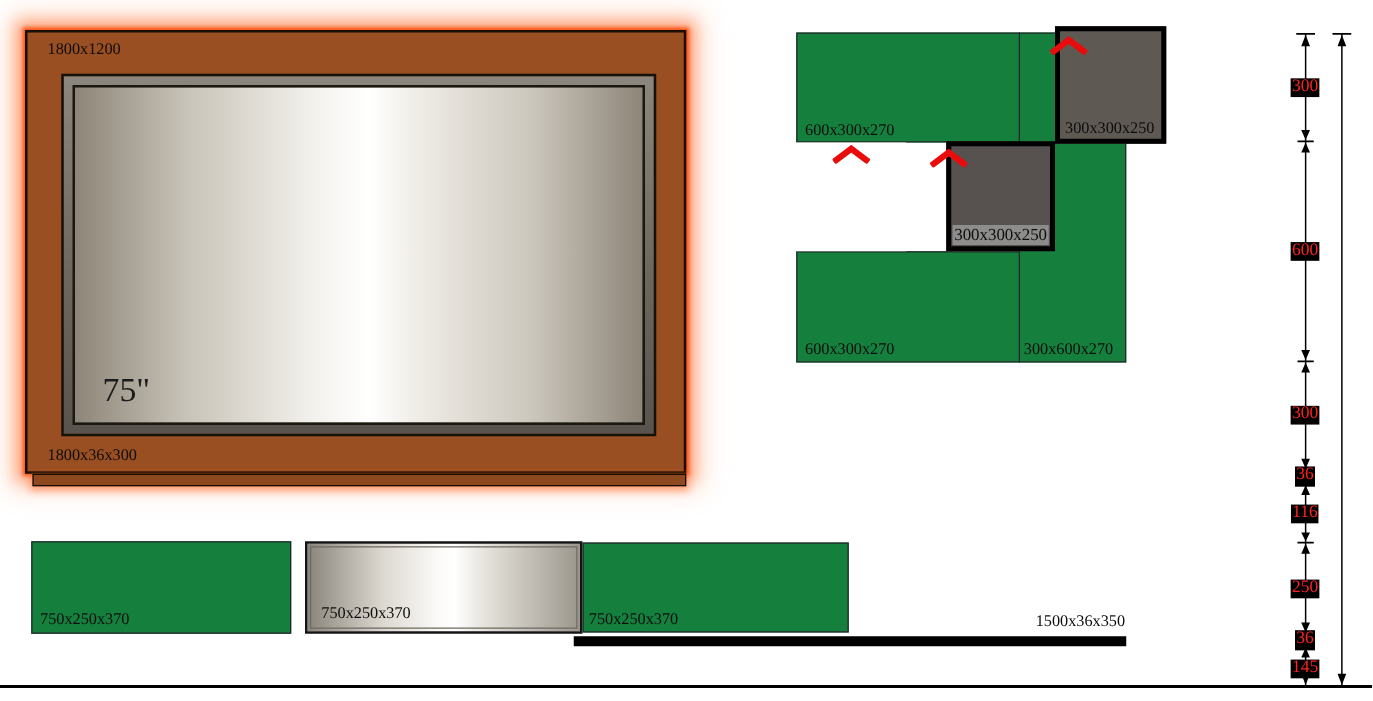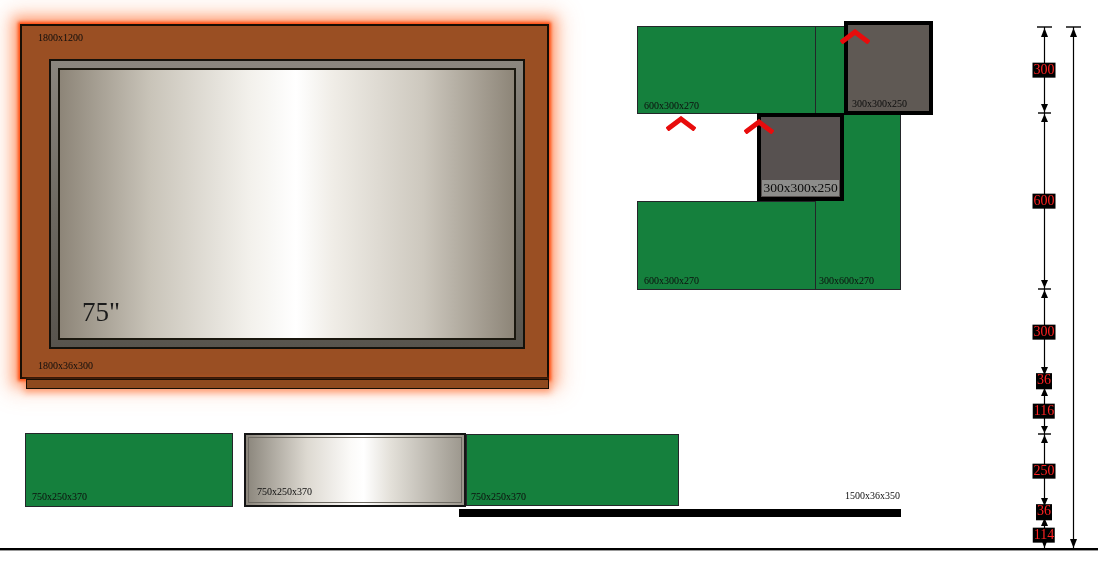--- a/index.html
+++ b/index.html
@@ -1,19 +1,19 @@
 <!DOCTYPE html>
 <html><head>
 <meta charset="utf-8">
 <style>
   html,body{margin:0;padding:0;background:#fff;}
   .stage{position:relative;width:1098px;height:561px;background:#fff;overflow:hidden;
          font-family:"Liberation Serif","DejaVu Serif",serif;color:#111;}
   .stage *{box-sizing:border-box;}
-  .lbl{position:absolute;font-size:10px;line-height:1.1;white-space:nowrap;color:#0d0d0d;}
+  .lbl{position:absolute;font-size:13px;line-height:1.1;white-space:nowrap;color:#0d0d0d;}
 
   
   .main-panel{position:absolute;left:20px;top:24px;width:529px;height:355px;
     background:#9a4f23;border:2px solid #170e04;
     box-shadow:0 0 3px 2px rgba(255,72,10,.95),0 0 12px 7px rgba(255,100,35,.55),0 0 22px 13px rgba(255,130,70,.22);}
   .shelf-strip{position:absolute;left:26px;top:379px;width:523px;height:10px;
     background:#8e491e;border:1px solid #170e04;
     box-shadow:0 2px 6px 2px rgba(255,100,35,.45);}
   .tv{position:absolute;left:27px;top:33px;width:476px;height:290px;
     border:2px solid #14110b;background:linear-gradient(180deg,#8b867e 0%,#6c6860 55%,#58544d 100%);
@@ -143,15 +143,15 @@
   </svg>
 
   <span class="dim" style="left:1044px;top:70px;">300</span>
   <span class="dim" style="left:1044px;top:201px;">600</span>
   <span class="dim" style="left:1120px;top:290px;margin-top:33px;">1800</span>
   <span class="dim" style="left:1044px;top:332px;">300</span>
   <span class="dim tick-under" style="left:1044px;top:381px;">36</span>
   <span class="dim" style="left:1044px;top:411px;">116</span>
   <span class="dim" style="left:1044px;top:471px;">250</span>
   <span class="dim tick-under" style="left:1044px;top:512px;">36</span>
-  <span class="dim" style="left:1044px;top:535px;">114</span>
+  <span class="dim" style="left:1044px;top:535px;">145</span>
 
 </div>
 
 </body></html>

